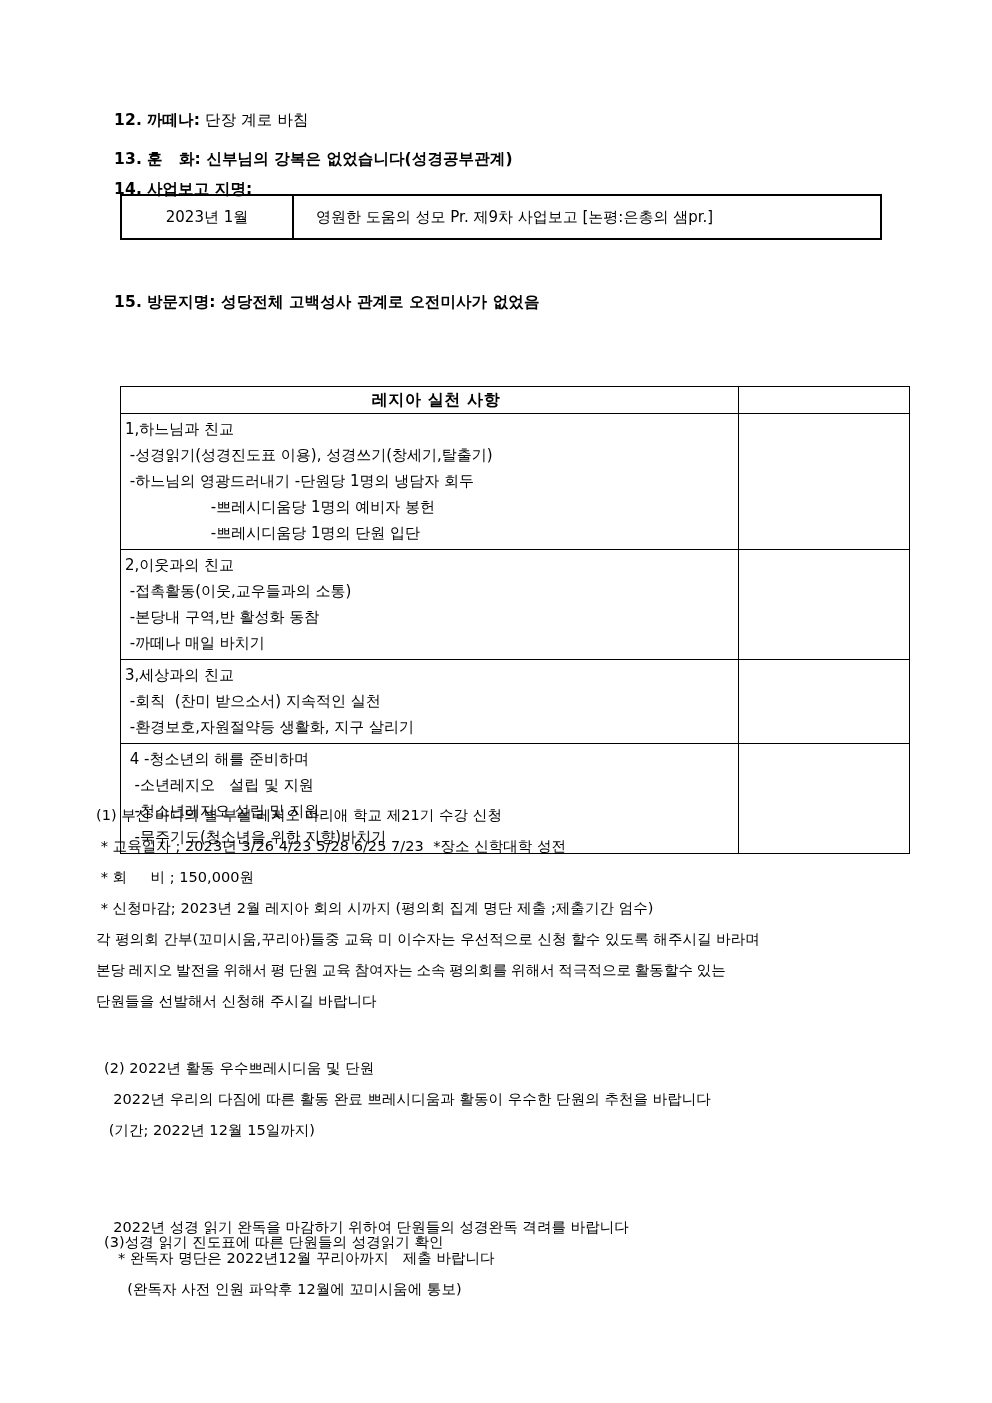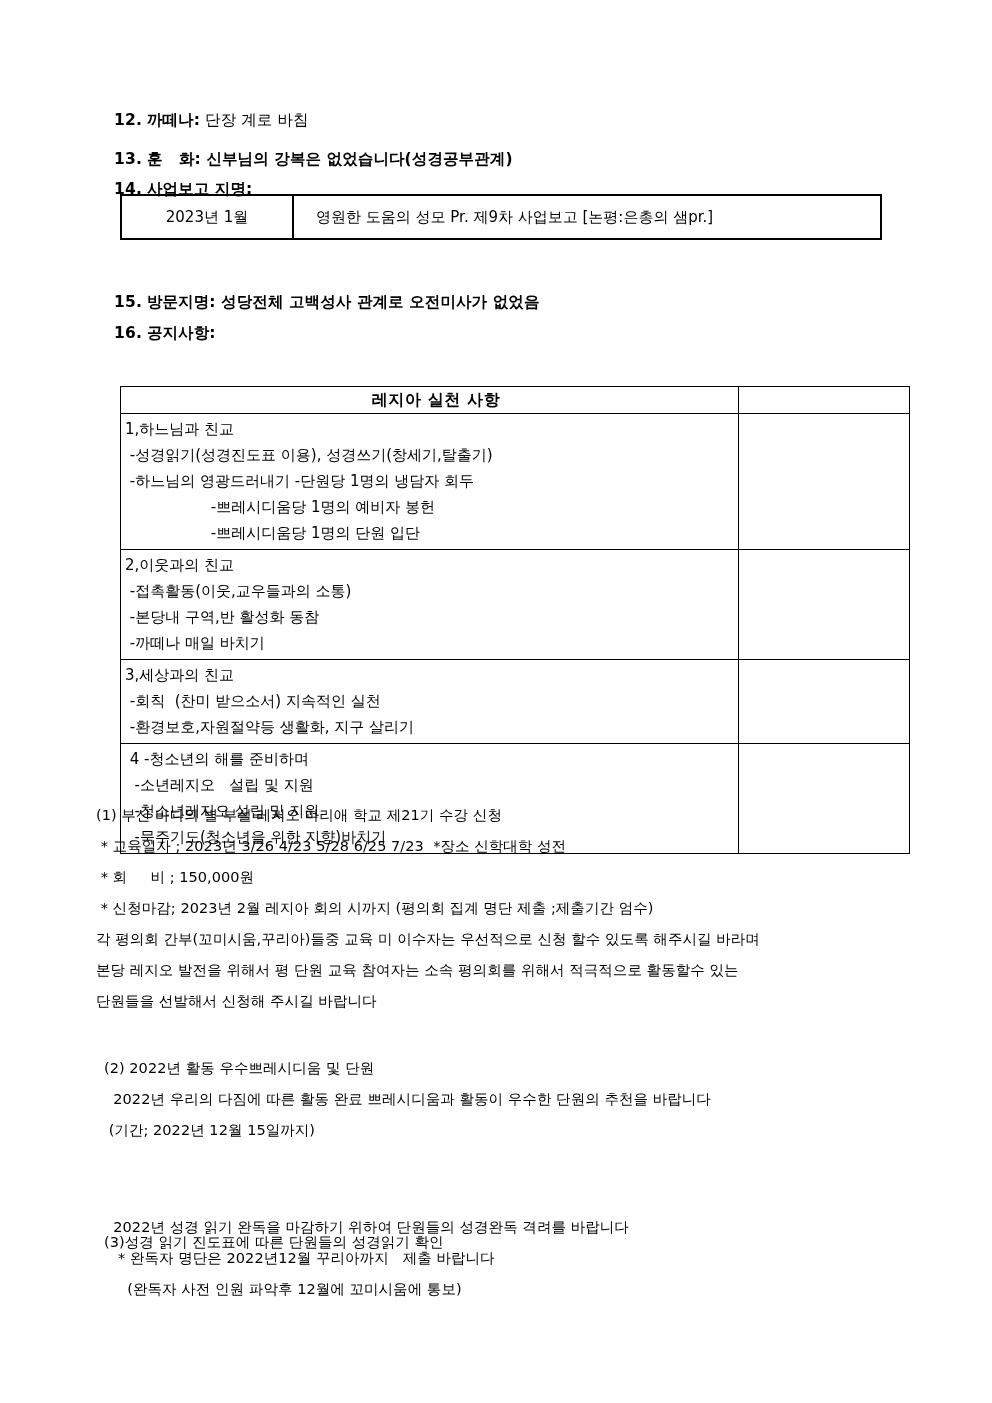--- a/index.html
+++ b/index.html
@@ -141,23 +141,20 @@
         <td class="period">2023년 1월</td>
         <td class="detail">영원한 도움의 성모 Pr. 제9차 사업보고 [논평:은총의 샘pr.]</td>
       </tr>
     </tbody>
   </table>
 
   <div class="num-line" id="line-15" style="top:272px;">
     <span class="idx">15.</span><span> </span><span class="bold">방문지명:</span><span class="bold"> 성당전체 고백성사 관계로 오전미사가 없었음</span>
   </div>
 
-  <div class="num-line" id="line-16" style="top:303px;">
-    <span class="idx">16.</span><span> </span><span class="bold">공지사항:</span><span class="reg"></span>
-  </div>
 
   <table class="legio-table">
     <tbody>
       <tr>
         <th class="head-main">레지아 실천 사항</th>
         <th class="col-right"></th>
       </tr>
 
       <tr>
         <td class="body-cell">
@@ -199,21 +196,21 @@
         <td class="col-right"></td>
       </tr>
     </tbody>
   </table>
 
   <div class="para" style="left:96px;  top:805px;">(1) 부산 바다의 별 부설 레지오 마리애 학교 제21기 수강 신청</div>
   <div class="para" style="left:96px;  top:836px;"> * 교육일자 ; 2023년 3/26 4/23 5/28 6/25 7/23  *장소 신학대학 성전</div>
   <div class="para" style="left:96px;  top:867px;"> * 회     비 ; 150,000원</div>
   <div class="para" style="left:96px;  top:898px;"> * 신청마감; 2023년 2월 레지아 회의 시까지 (평의회 집계 명단 제출 ;제출기간 엄수)</div>
   <div class="para" style="left:96px;  top:929px;">각 평의회 간부(꼬미시움,꾸리아)들중 교육 미 이수자는 우선적으로 신청 할수 있도록 해주시길 바라며</div>
-  <div class="para" style="left:96px;  top:960px;">본당 레지오 발전을 위해서 평 단원 교육 참여자는 소속 평의회를 위해서 적극적으로 활동할수 있는</div>
+  <div class="para" style="left:96px;  top:960px;font-family:Liberation Serif, serif;">본당 레지오 발전을 위해서 평 단원 교육 참여자는 소속 평의회를 위해서 적극적으로 활동할수 있는</div>
   <div class="para" style="left:96px;  top:991px;">단원들을 선발해서 신청해 주시길 바랍니다</div>
   <div class="para" style="left:104px; top:1058px;">(2) 2022년 활동 우수쁘레시디움 및 단원</div>
   <div class="para" style="left:104px; top:1089px;">  2022년 우리의 다짐에 따른 활동 완료 쁘레시디움과 활동이 우수한 단원의 추천을 바랍니다</div>
   <div class="para" style="left:104px; top:1120px;"> (기간; 2022년 12월 15일까지)</div>
   <div class="para" style="left:104px; top:1186px;margin-top:46px;">(3)성경 읽기 진도표에 따른 단원들의 성경읽기 확인</div>
   <div class="para" style="left:104px; top:1217px;">  2022년 성경 읽기 완독을 마감하기 위하여 단원들의 성경완독 격려를 바랍니다</div>
   <div class="para" style="left:104px; top:1248px;">   * 완독자 명단은 2022년12월 꾸리아까지   제출 바랍니다</div>
   <div class="para" style="left:104px; top:1279px;">     (완독자 사전 인원 파악후 12월에 꼬미시움에 통보)</div>
 
 </div>

